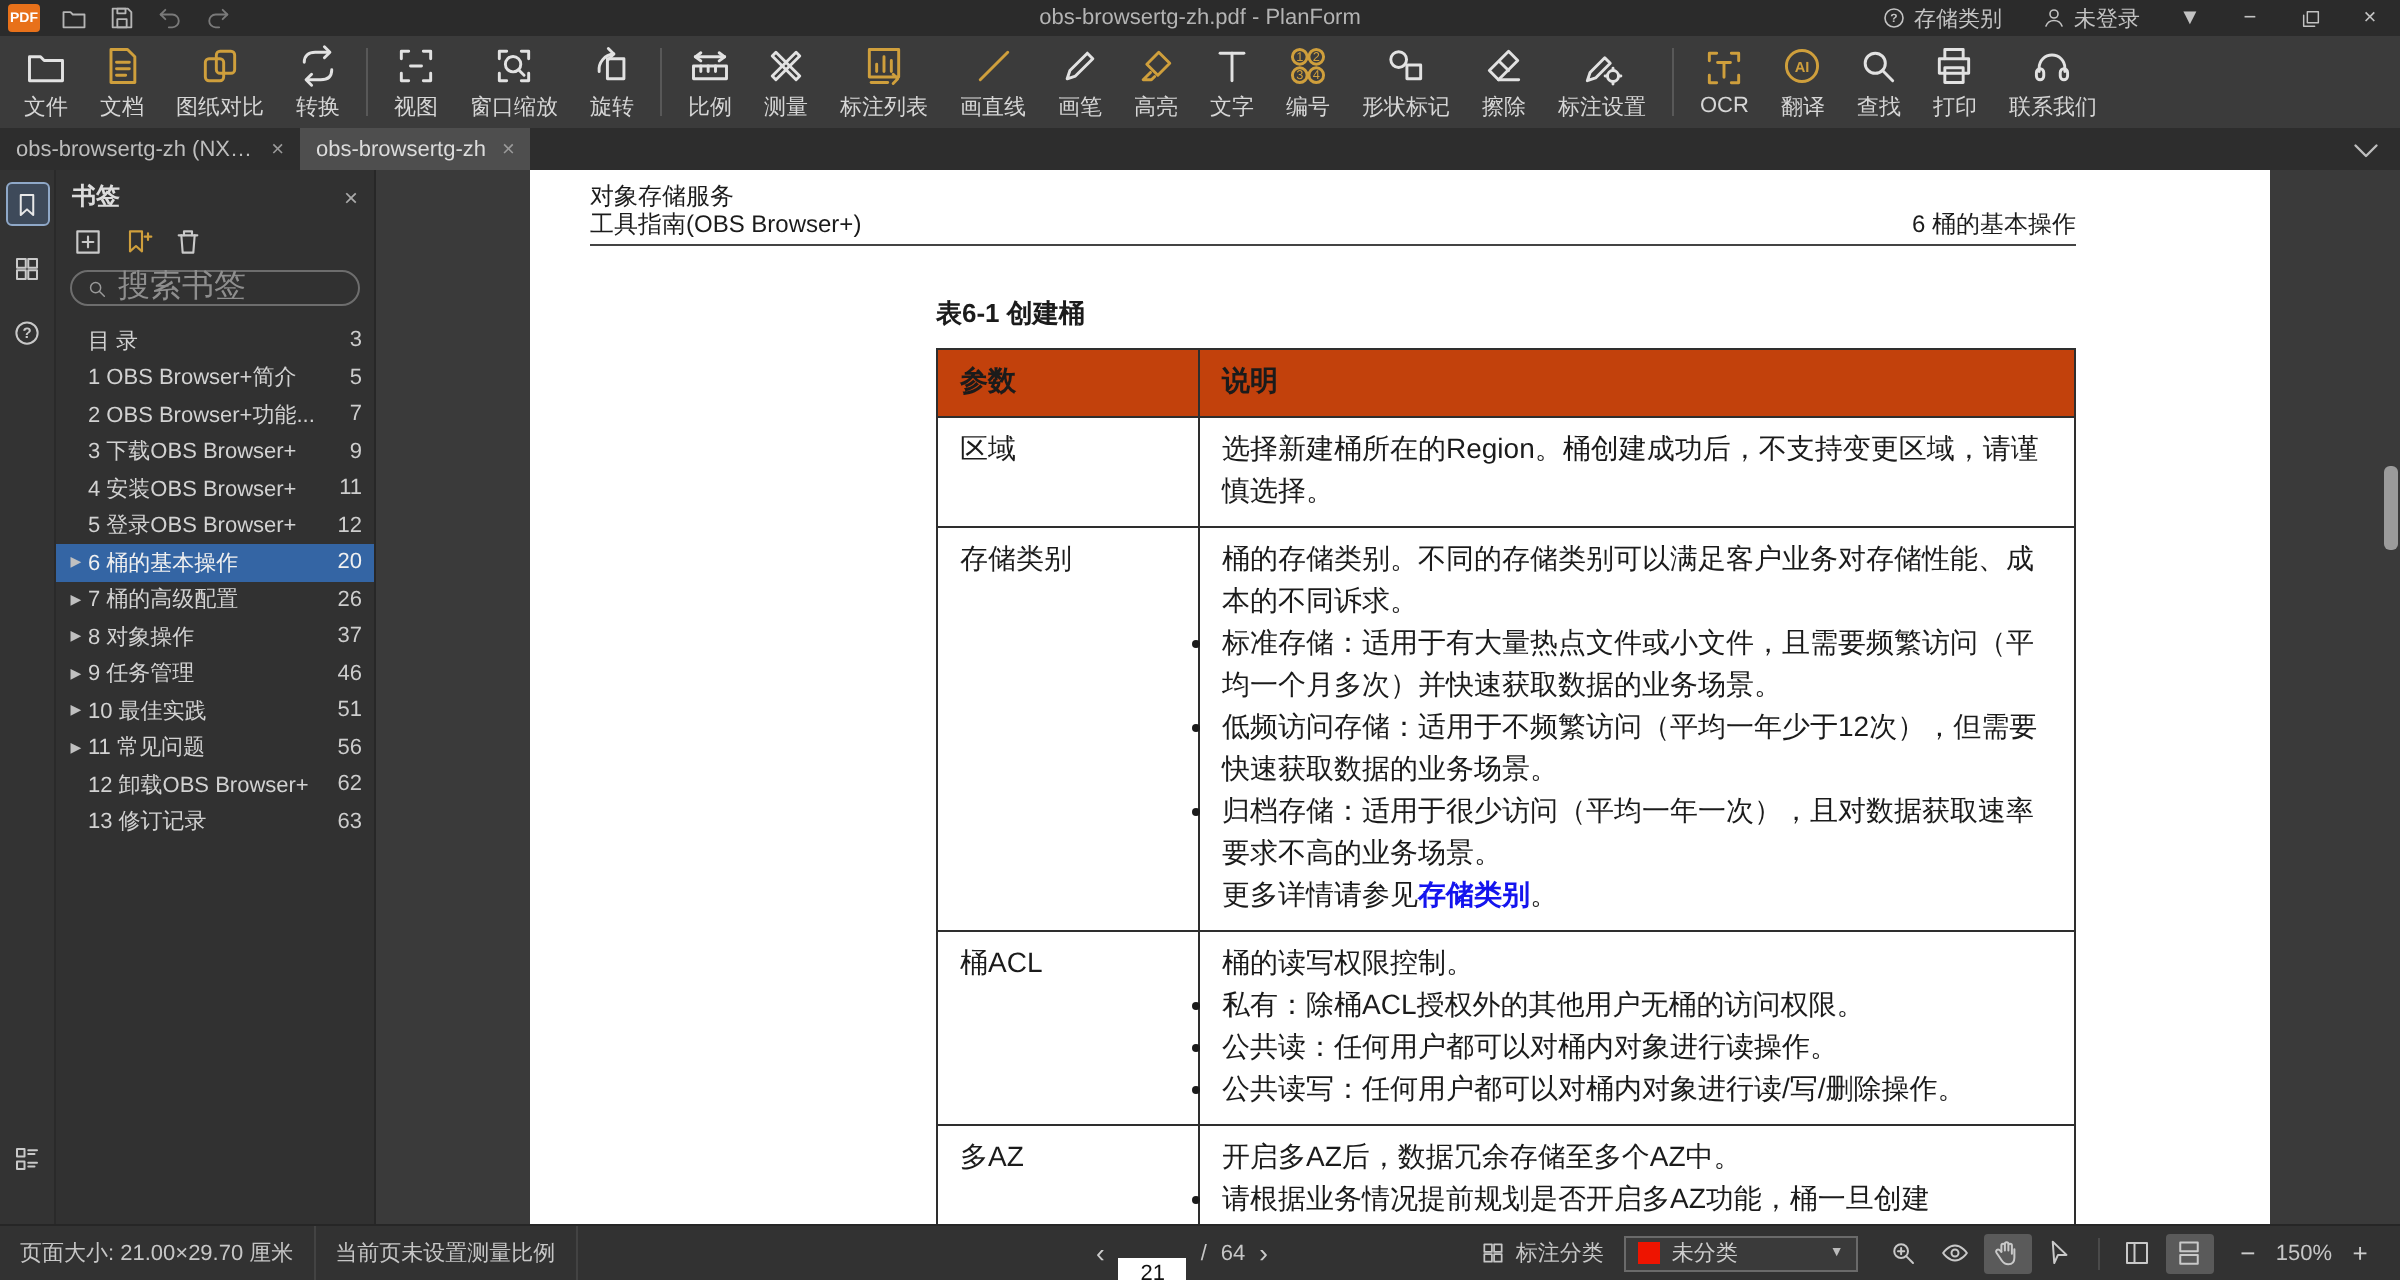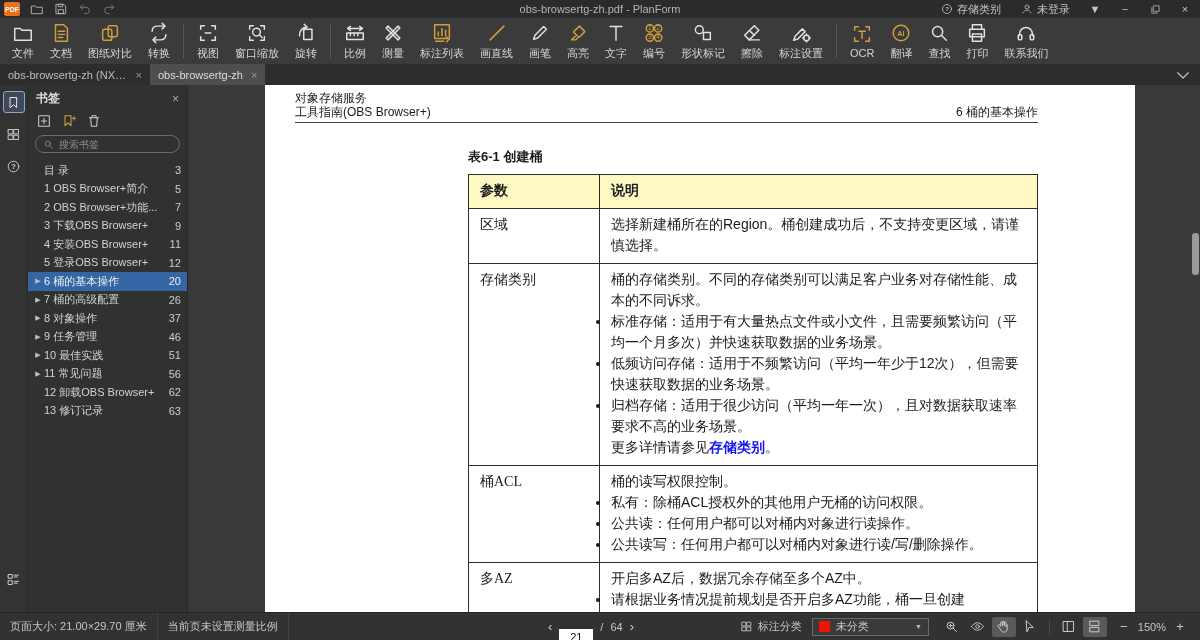--- a/index.html
+++ b/index.html
@@ -57,21 +57,21 @@
   .sb-head { display:flex; align-items:center; justify-content:space-between;
     padding:5px 8px 3px 8px; color:#dcdcdc; font-size:12px; font-weight:bold;text-align:right; }
   .sb-close { color:#aaaaaa; font-size:12px; font-weight:normal; }
   .sb-tools { display:flex; gap:9px; padding:3px 8px 5px 8px; }
   .sb-tool { width:16px; height:16px; color:#c9c9c9; }
   .sb-tool.gold { color:#cf9f3c; }
   .sb-search { margin:1px 7px 6px 7px; height:18px; border:1px solid #6d6d6d; border-radius:9px;
     display:flex; align-items:center; padding:0 7px; gap:5px; }
   .sb-search svg { width:11px; height:11px; color:#9a9a9a; flex:none; }
   .sb-search input { flex:1; min-width:0; background:transparent; border:none; outline:none;
-    color:#cfcfcf; font-size:10px; font-family:inherit; }
+    color:#cfcfcf; font-size:16px; font-family:inherit; }
   .sb-search input::placeholder { color:#8e8e8e; }
   .bm-tree { flex:1; overflow:hidden; padding-top:2px; }
   .bm-row { display:flex; align-items:center; height:18.5px; font-size:11px; color:#d2d2d2; padding:0 6px 0 4px; }
   .bm-row.sel { background:#3465a4; color:#f0f0f0; }
   .bm-arrow { width:12px; font-size:7px; color:#c0c0c0; flex:none; text-align:center; }
   .bm-label { flex:1; white-space:nowrap; overflow:hidden; text-overflow:ellipsis; padding-left:9px; }
   .bm-row .bm-arrow + .bm-label { padding-left:0; }
   .bm-page { flex:none; padding-left:6px; color:#cdcdcd; }
   .bm-row.sel .bm-page { color:#f0f0f0; }
 
@@ -80,22 +80,22 @@
   .page { position:absolute; left:77px; top:0; width:870px; height:620px; background:#ffffff;
     color:#1b1b1b; }
   .pg-head { margin:6px 97px 0 30px; font-size:12px; line-height:14px;
     border-bottom:1px solid #444; padding-bottom:3px; position:relative; }
   .pg-head .hr { position:absolute; right:0; bottom:3px; }
   .pg-caption { margin:25px 0 8px 203px; font-size:13px; font-weight:bold; }
   table.doc-table { border-collapse:collapse; margin-left:203px; width:570px;
     font-size:14px; line-height:21px; }
   table.doc-table th, table.doc-table td { border:1.5px solid #2e2e2e; vertical-align:top;
     text-align:left; padding:5px 11px 7px 11px; }
-  table.doc-table th { background:#fef9c3; font-size:14px;margin-left:20px; }
-  table.doc-table td.param { width:131px;font-family:Liberation Serif, serif; }
+  table.doc-table th { background:#c2410c; font-size:14px;margin-left:20px; }
+  table.doc-table td.param { width:131px; }
   a.doclink { color:#1414ee; font-weight:bold; text-decoration:none; }
   .v-scroll { position:absolute; right:1px; top:148px; width:7px; height:42px;
     background:#9b9b9b; border-radius:3px; }
 
   
   .statusbar { height:28px; background:#323232; display:flex; align-items:center;
     color:#c6c6c6; font-size:11px; position:relative; border-top:1px solid #262626; }
   .sb-sec { padding:0 10px; height:28px; display:flex; align-items:center; border-right:1px solid #434343; white-space:nowrap; }
   .pagenav { position:absolute; left:548px; display:flex; align-items:center; gap:7px; }
   .pn-arrow { font-size:13px; color:#cccccc; }

